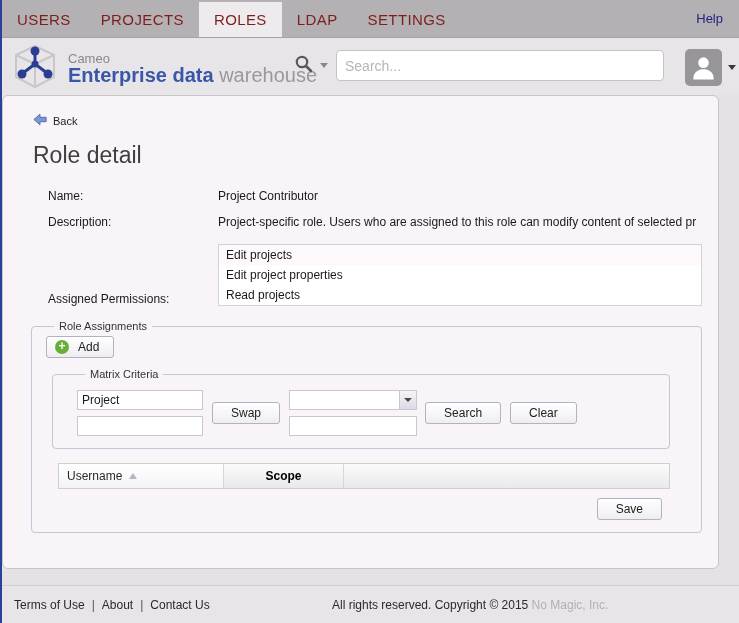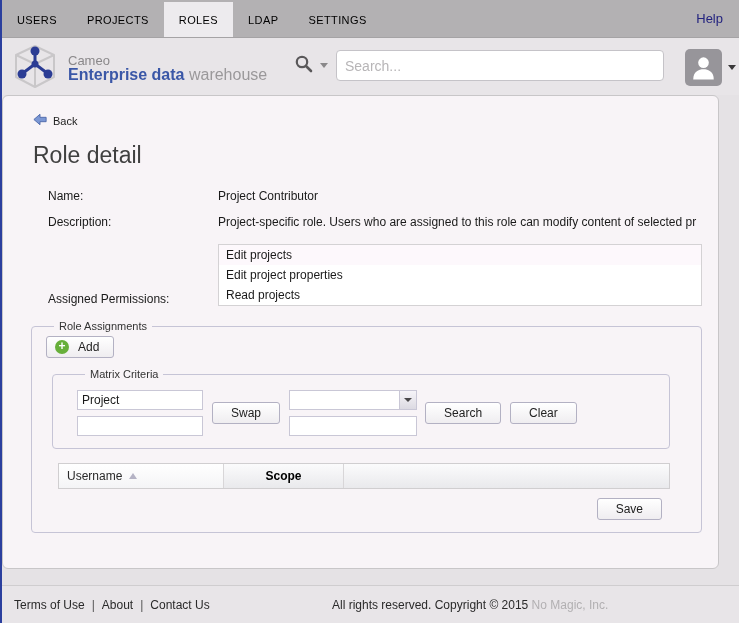--- a/index.html
+++ b/index.html
@@ -14,37 +14,37 @@
   }
 
   
   .nav {
     position: absolute; top:0; left:0; right:0; height:38px;
     background:#b3b1b3;
     display:flex; align-items:stretch;
     border-bottom:1px solid #a5a3a5;
   }
   .nav .tab {
-    color:#000000; font-size:11px; letter-spacing:.4px;
+    color:#7f1d1d; font-size:15px; letter-spacing:.4px;
     padding:0 15px; display:flex; align-items:center;
     margin-top:2px; cursor:default;
   }
   .nav .tab.active { background:#edebee; }
   .nav .help { margin-left:auto; margin-right:16px; display:flex; align-items:center;
     color:#23237f; font-size:13px; }
 
   
   .header {
     position:absolute; top:38px; left:0; right:0; height:57px;
     background:#e8e5e8;
   }
   .logo { position:absolute; left:8px; top:3px; display:flex; align-items:center; }
   .logo-text { margin-left:8px; line-height:1.05; }
   .logo-line1 { font-size:13px; color:#8a888a; }
-  .logo-line2 { font-size:16px; }
+  .logo-line2 { font-size:20px; }
   .logo-strong { color:#3a57a7; font-weight:bold; }
   .logo-light { color:#9a989a; }
 
   .search-group { position:absolute; left:292px; top:12px; display:flex; align-items:center; }
   .search-chevron {
     width:0;height:0;border-left:4px solid transparent;border-right:4px solid transparent;
     border-top:5px solid #8a888a; margin:0 8px 0 6px;
   }
   .search-input {
     width:328px; height:31px; border:1px solid #c5c3c8; border-radius:4px;

